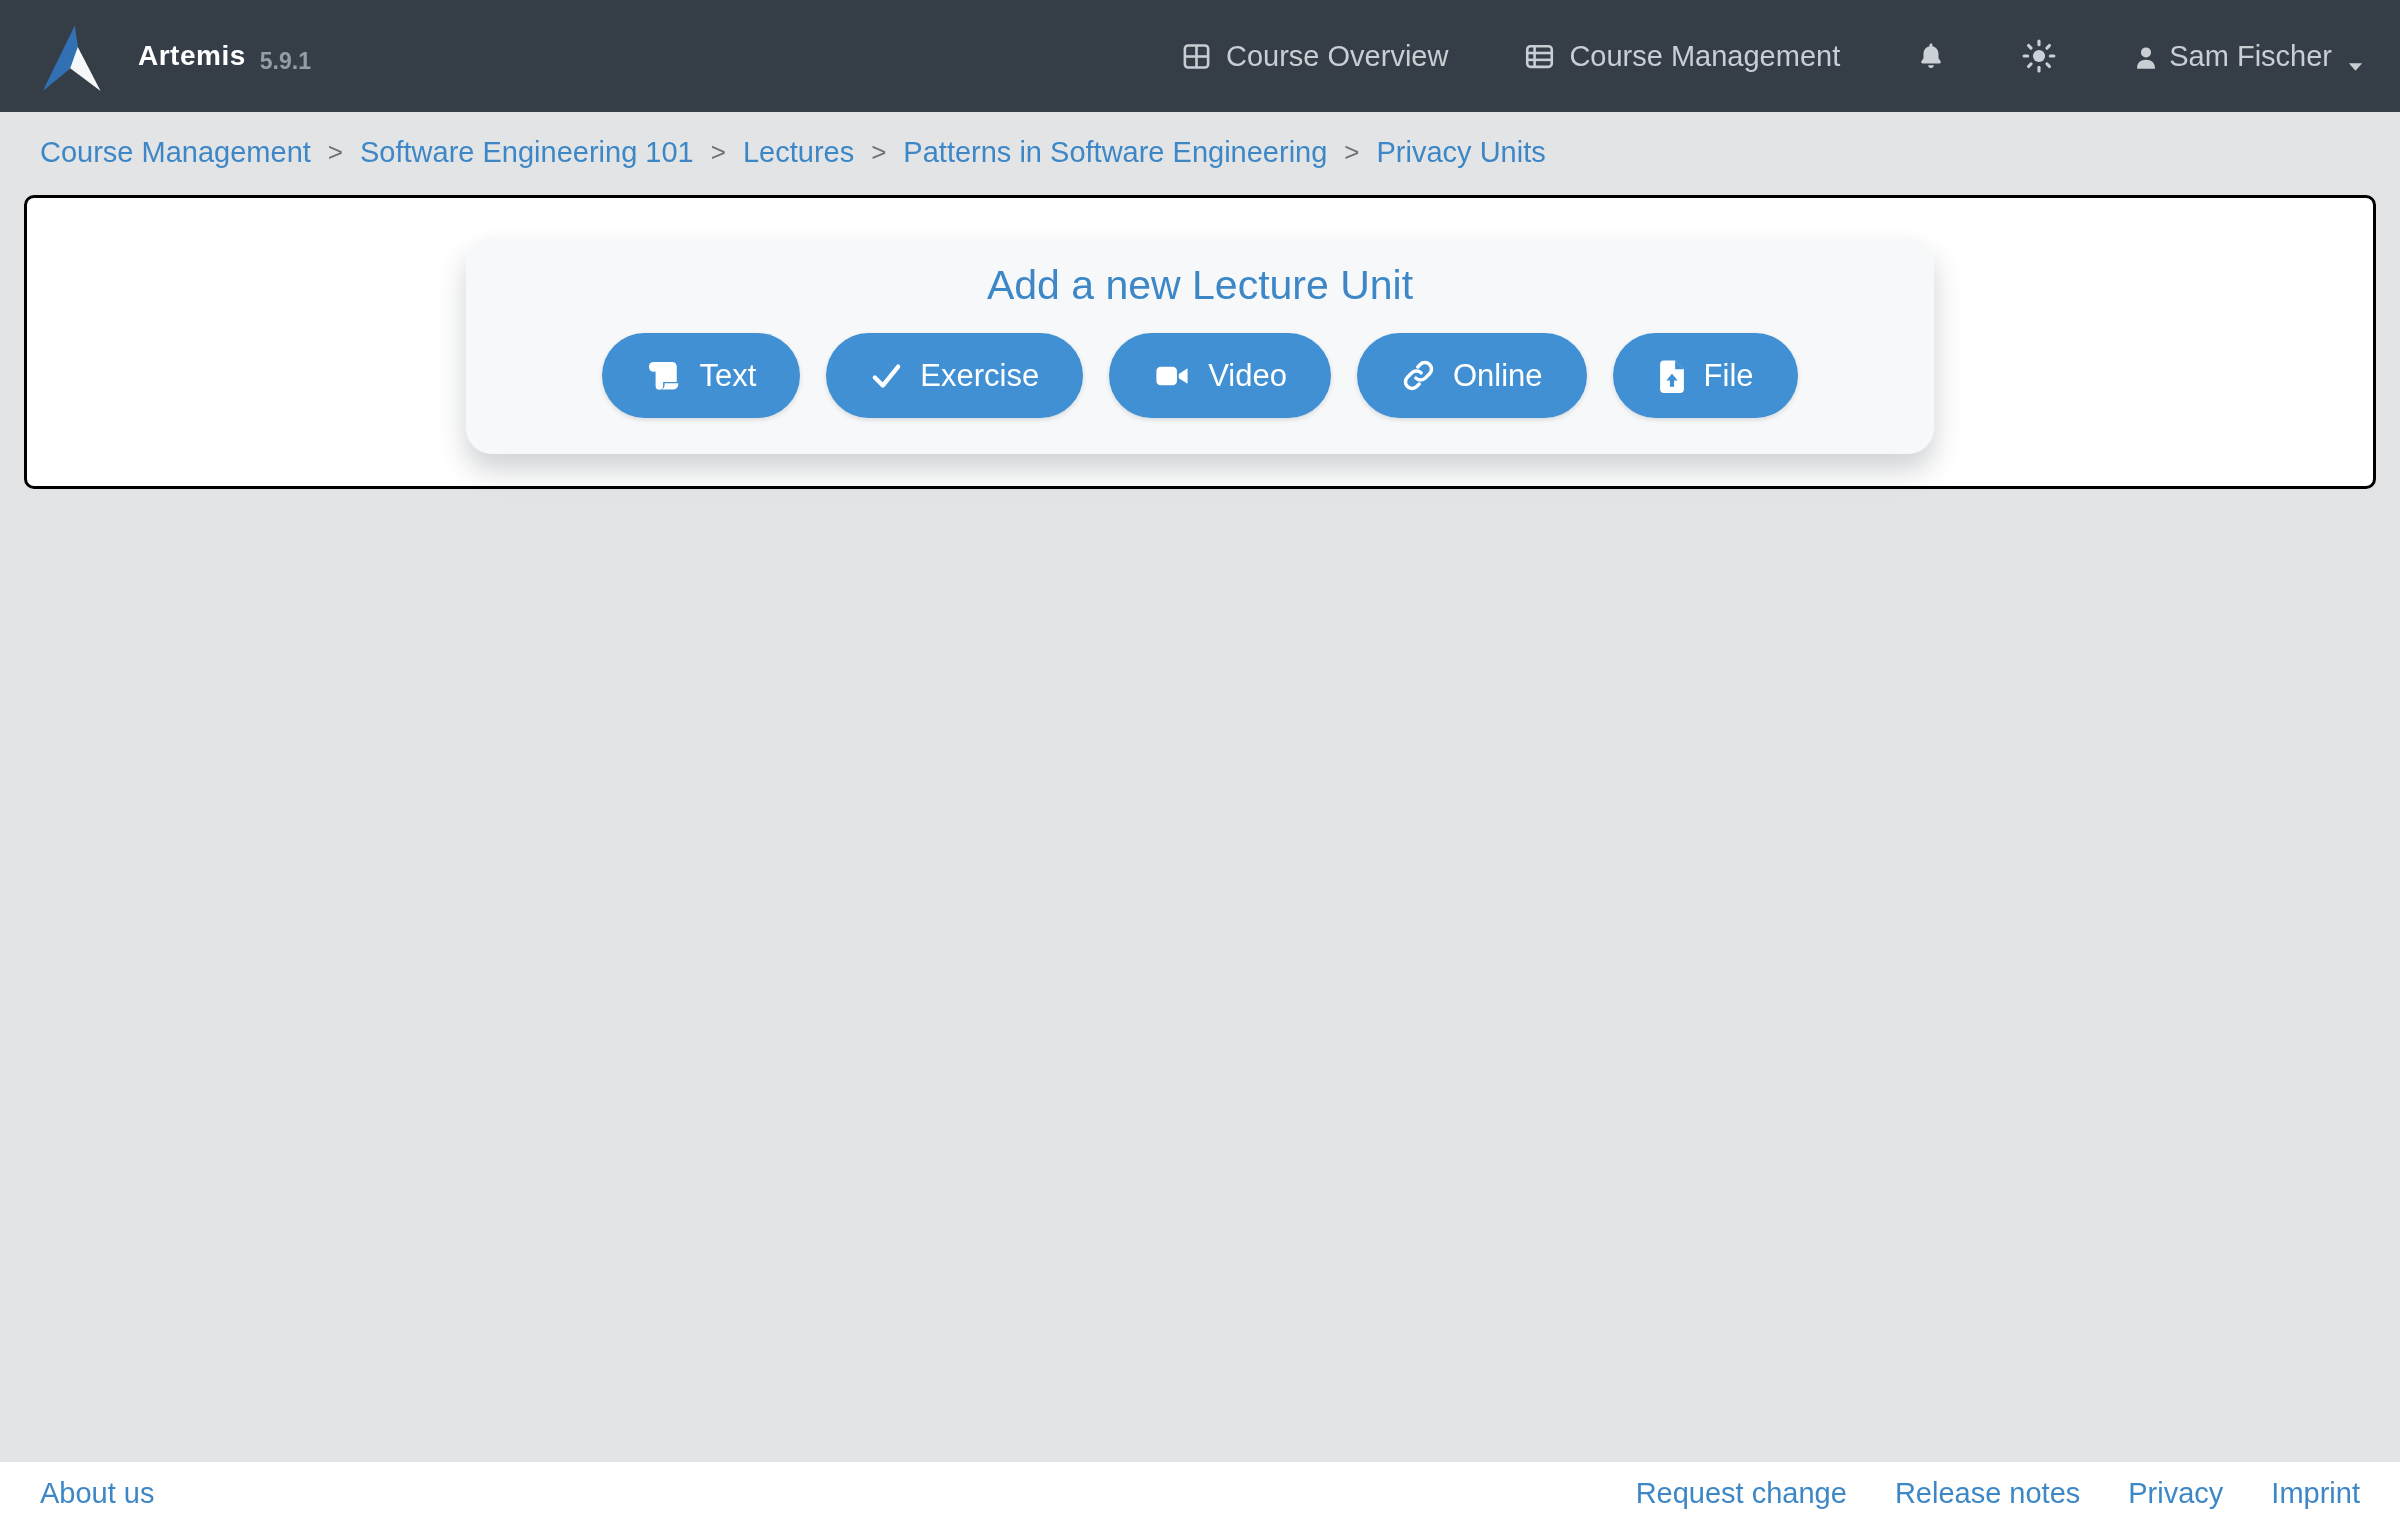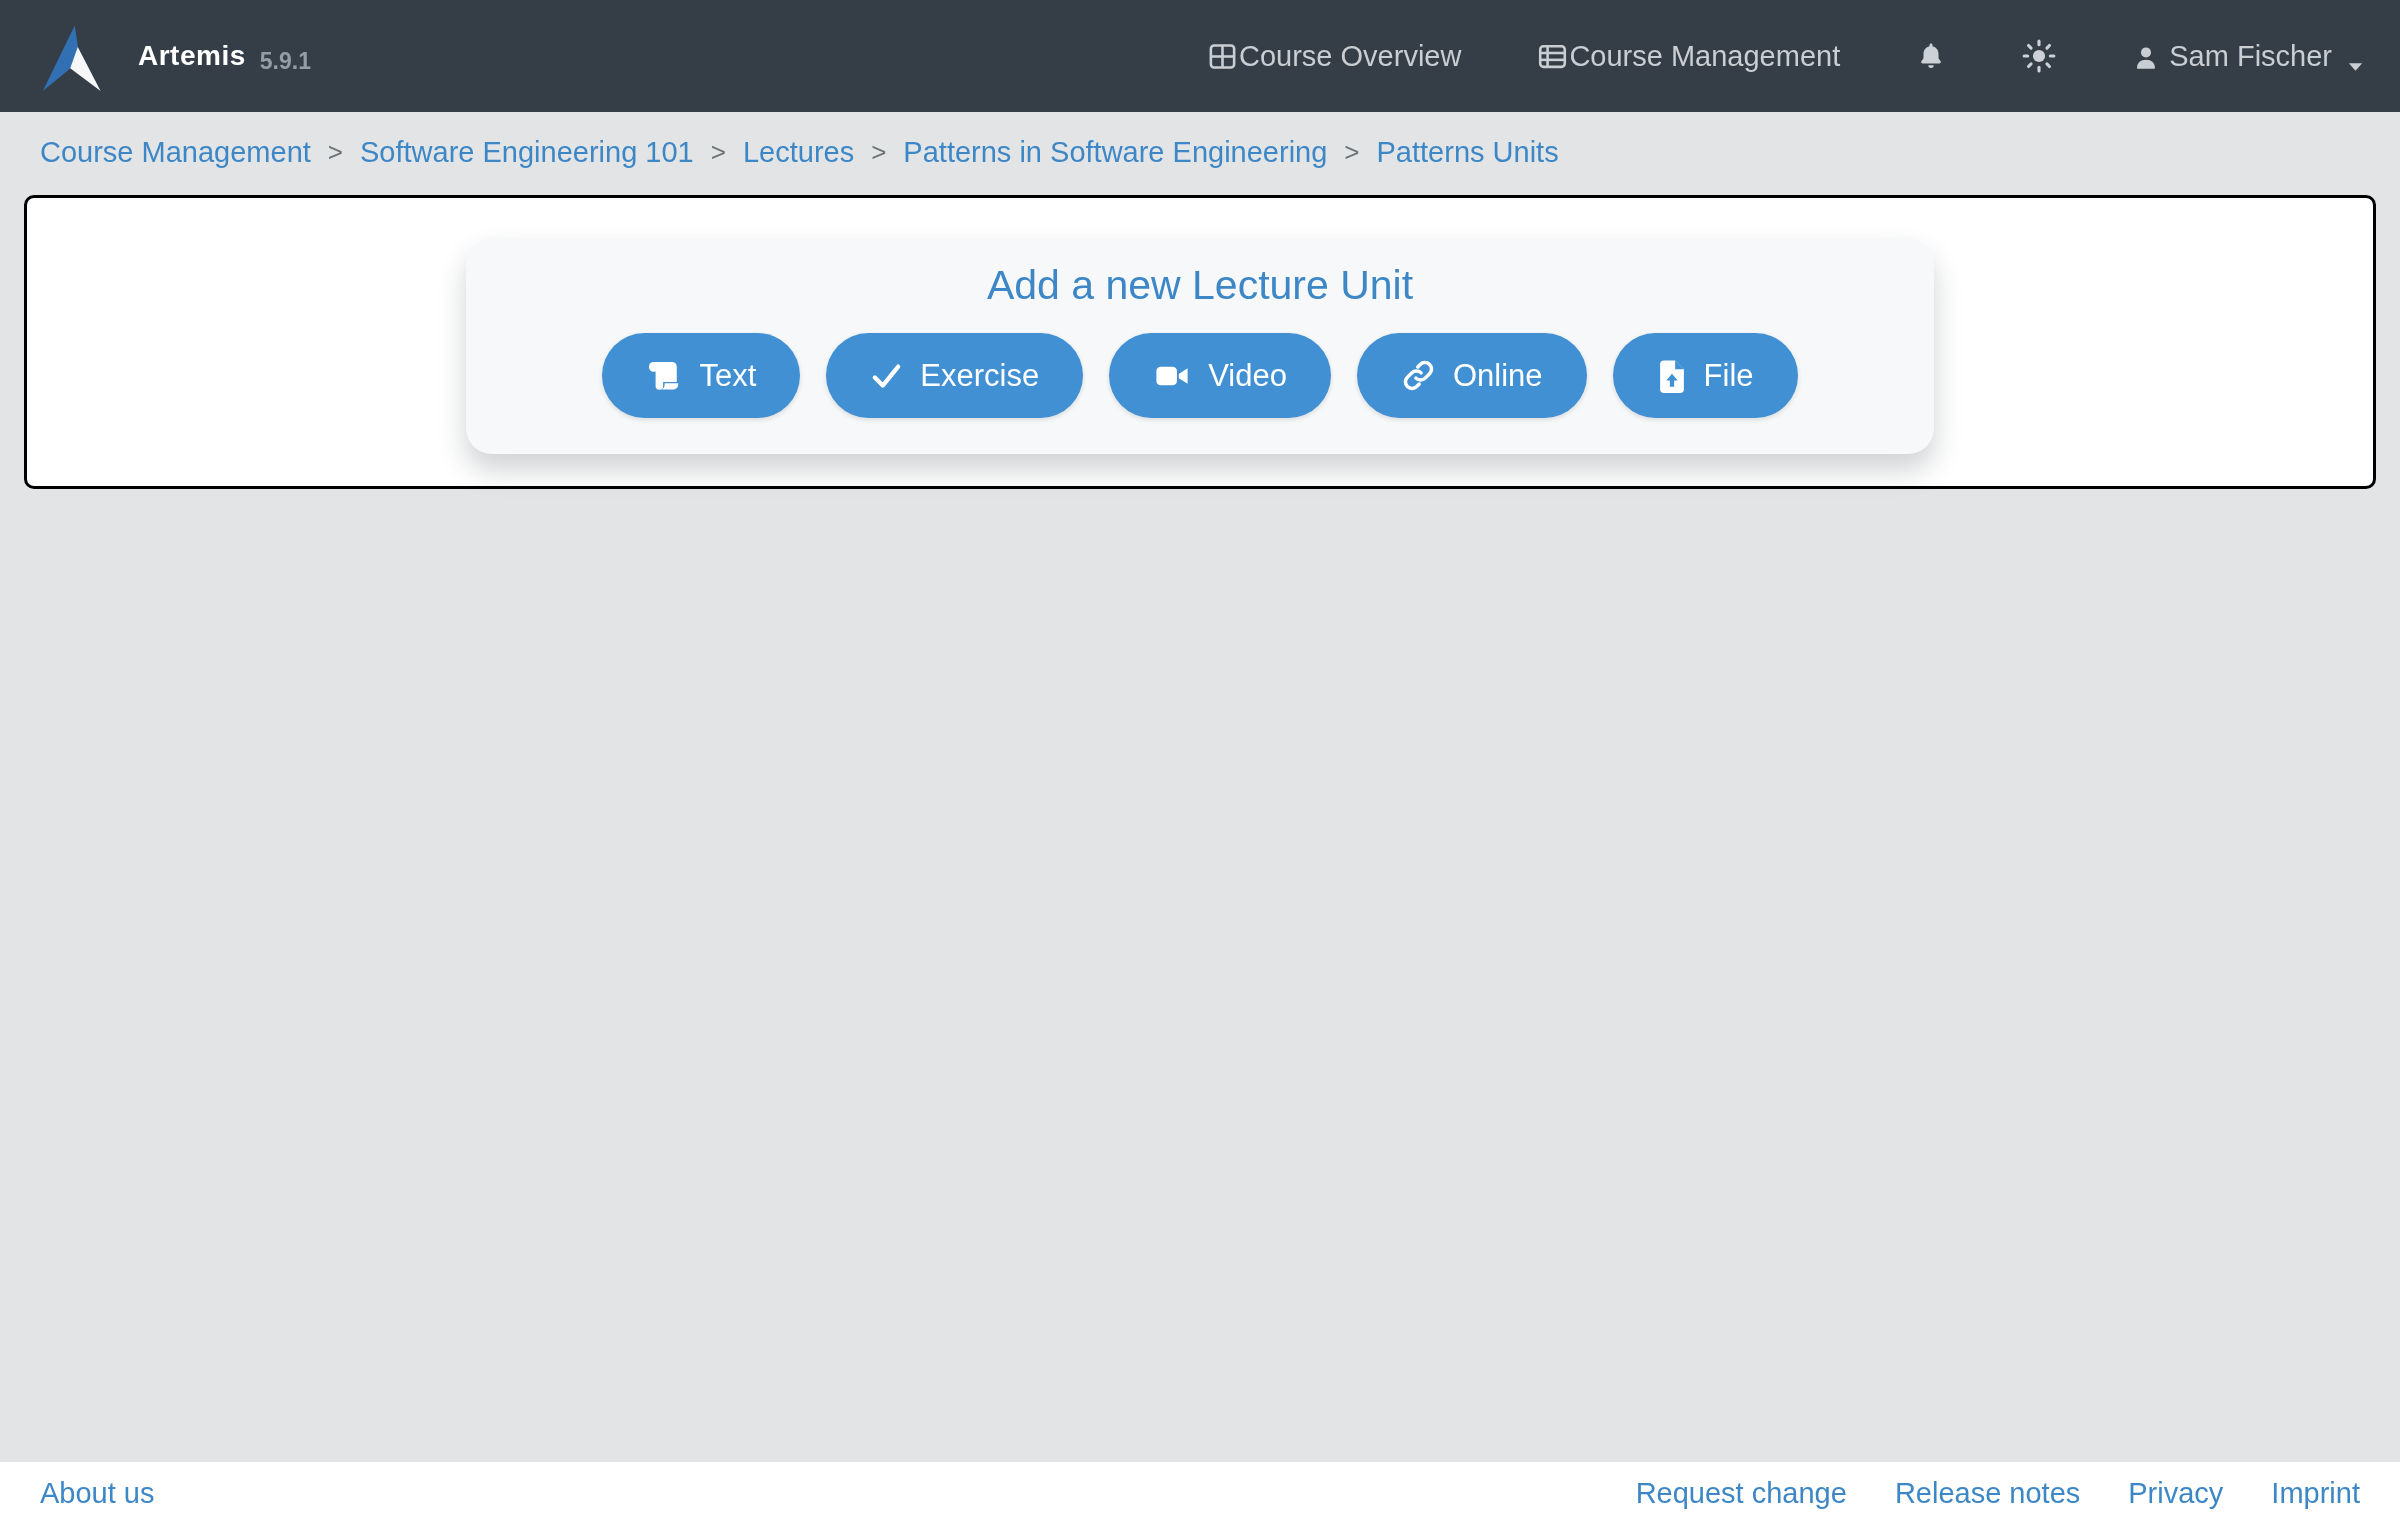--- a/index.html
+++ b/index.html
@@ -17,21 +17,21 @@
     color:#cbd1d6;
   }
   .brand { display:flex; align-items:center; cursor:pointer; }
   .brand-logo { width:76px; height:76px; margin-right:26px; }
   .brand-name { color:#ffffff; font-size:28px; font-weight:700; letter-spacing:.5px; }
   .brand-version { color:#949ca4; font-size:23px; font-weight:700; margin-left:14px; margin-top:10px; }
   .nav-right {
     margin-left:auto; display:flex; align-items:center; column-gap:76px;
   }
   .nav-item {
-    display:flex; align-items:center; column-gap:1px;
+    display:flex; align-items:center; column-gap:14px;
     font-size:29px; color:#c9ced3; cursor:pointer; white-space:nowrap;
   }
   .nav-item svg { display:block; }
   .icon-btn { cursor:pointer; display:flex; align-items:center; }
   .user-menu { display:flex; align-items:flex-end; column-gap:9px; cursor:pointer; font-size:29px; color:#c9ced3; }
   .caret { margin-left:6px; margin-top:4px; }
 
   
   .breadcrumb {
     flex:0 0 auto; padding:24px 40px 26px 40px;
@@ -146,21 +146,21 @@
 
 <nav class="breadcrumb">
   <a class="crumb">Course Management</a>
   <span class="crumb-sep">&gt;</span>
   <a class="crumb">Software Engineering 101</a>
   <span class="crumb-sep">&gt;</span>
   <a class="crumb">Lectures</a>
   <span class="crumb-sep">&gt;</span>
   <a class="crumb">Patterns in Software Engineering</a>
   <span class="crumb-sep">&gt;</span>
-  <a class="crumb">Patterns Units</a>
+  <a class="crumb">Privacy Units</a>
 </nav>
 
 <main class="main">
   <section class="card">
     <div class="unit-panel">
       <h2 class="panel-title">Add a new Lecture Unit</h2>
 
       <div class="btn-row">
 
         <button class="unit-btn">

